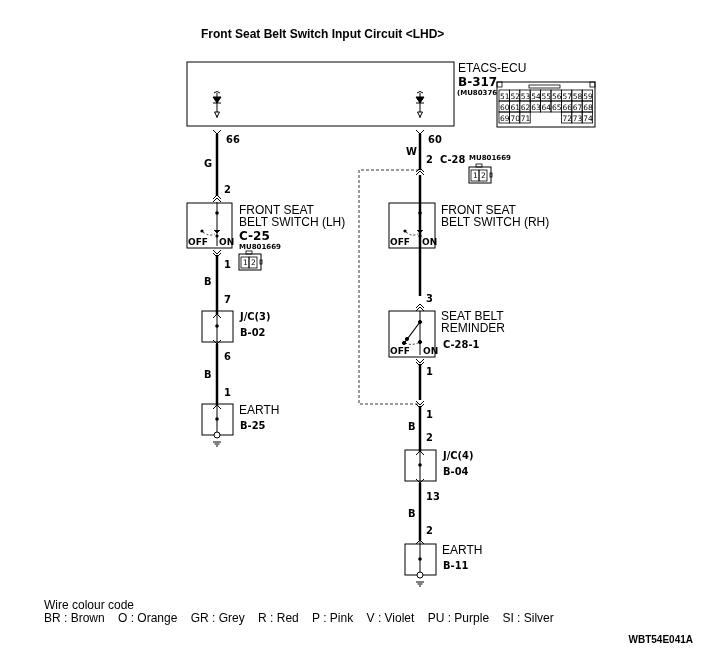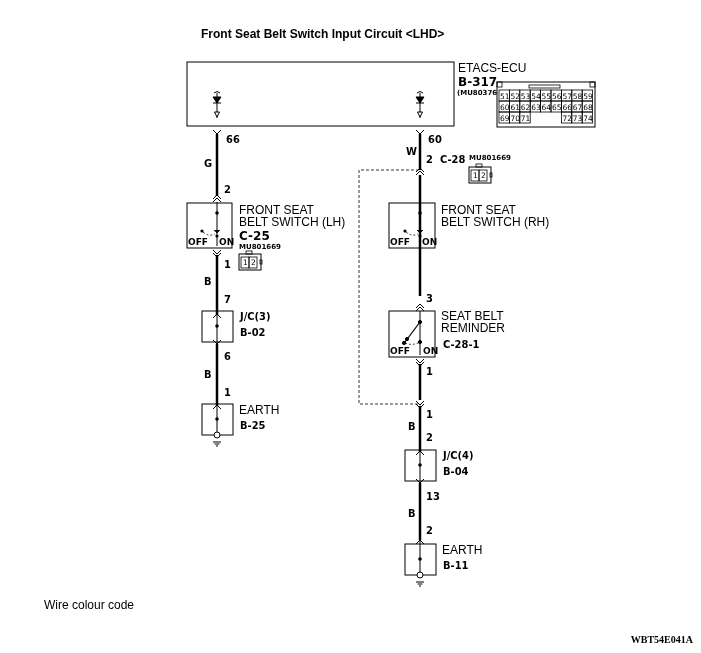--- a/index.html
+++ b/index.html
@@ -8,21 +8,21 @@
   .t { font-family:"Liberation Sans", sans-serif; fill:#000; }
   .title { font-size:12px; font-weight:bold; }
   .lbl { font-size:12px; }
   .pin { font-size:11px; font-weight:bold; font-family:"DejaVu Sans Condensed","DejaVu Sans", sans-serif; }
   .code { font-size:12px; font-weight:bold; font-family:"DejaVu Sans", sans-serif; }
   .tiny { font-size:7px; font-weight:bold; font-family:"DejaVu Sans", sans-serif; }
   .sw { font-size:9px; font-weight:bold; font-family:"DejaVu Sans", sans-serif; }
   .cell { font-size:7.5px; font-family:"DejaVu Sans", sans-serif; }
   .legend { position:absolute; left:44px; top:599px; font-size:12px; line-height:13px; font-family:"Liberation Sans", sans-serif; }
   .legend div { white-space:pre; }
-  .figid { position:absolute; right:8px; top:634px; font-size:10px; font-weight:bold; font-family:Liberation Serif, serif; }
+  .figid { position:absolute; right:8px; top:634px; font-size:10px; font-weight:bold; font-family:Liberation Sans, sans-serif; }
 </style>
 </head>
 <body>
 
 <svg width="701" height="653" viewBox="0 0 701 653" xmlns="http://www.w3.org/2000/svg">
 
   <text class="t title" x="201" y="38">Front Seat Belt Switch Input Circuit &lt;LHD&gt;</text>
 
   <rect x="187" y="62" width="267" height="64" fill="none" stroke="#000" stroke-width="1"></rect>
 
@@ -253,14 +253,15 @@
     <line x1="416" y1="582" x2="424" y2="582"></line>
     <line x1="417.5" y1="584" x2="422.5" y2="584"></line>
     <line x1="419" y1="586" x2="421" y2="586"></line>
   </g>
   <text class="t lbl" x="442" y="554">EARTH</text>
   <text class="t pin" x="443" y="569">B-11</text>
 </svg>
 
 <div class="legend">
   <div>Wire colour code</div>
+  <div>BR : Brown    O : Orange    GR : Grey    R : Red    P : Pink    V : Violet    PU : Purple    SI : Silver</div>
 </div>
 <div class="figid">WBT54E041A</div>
 
 </body></html>

